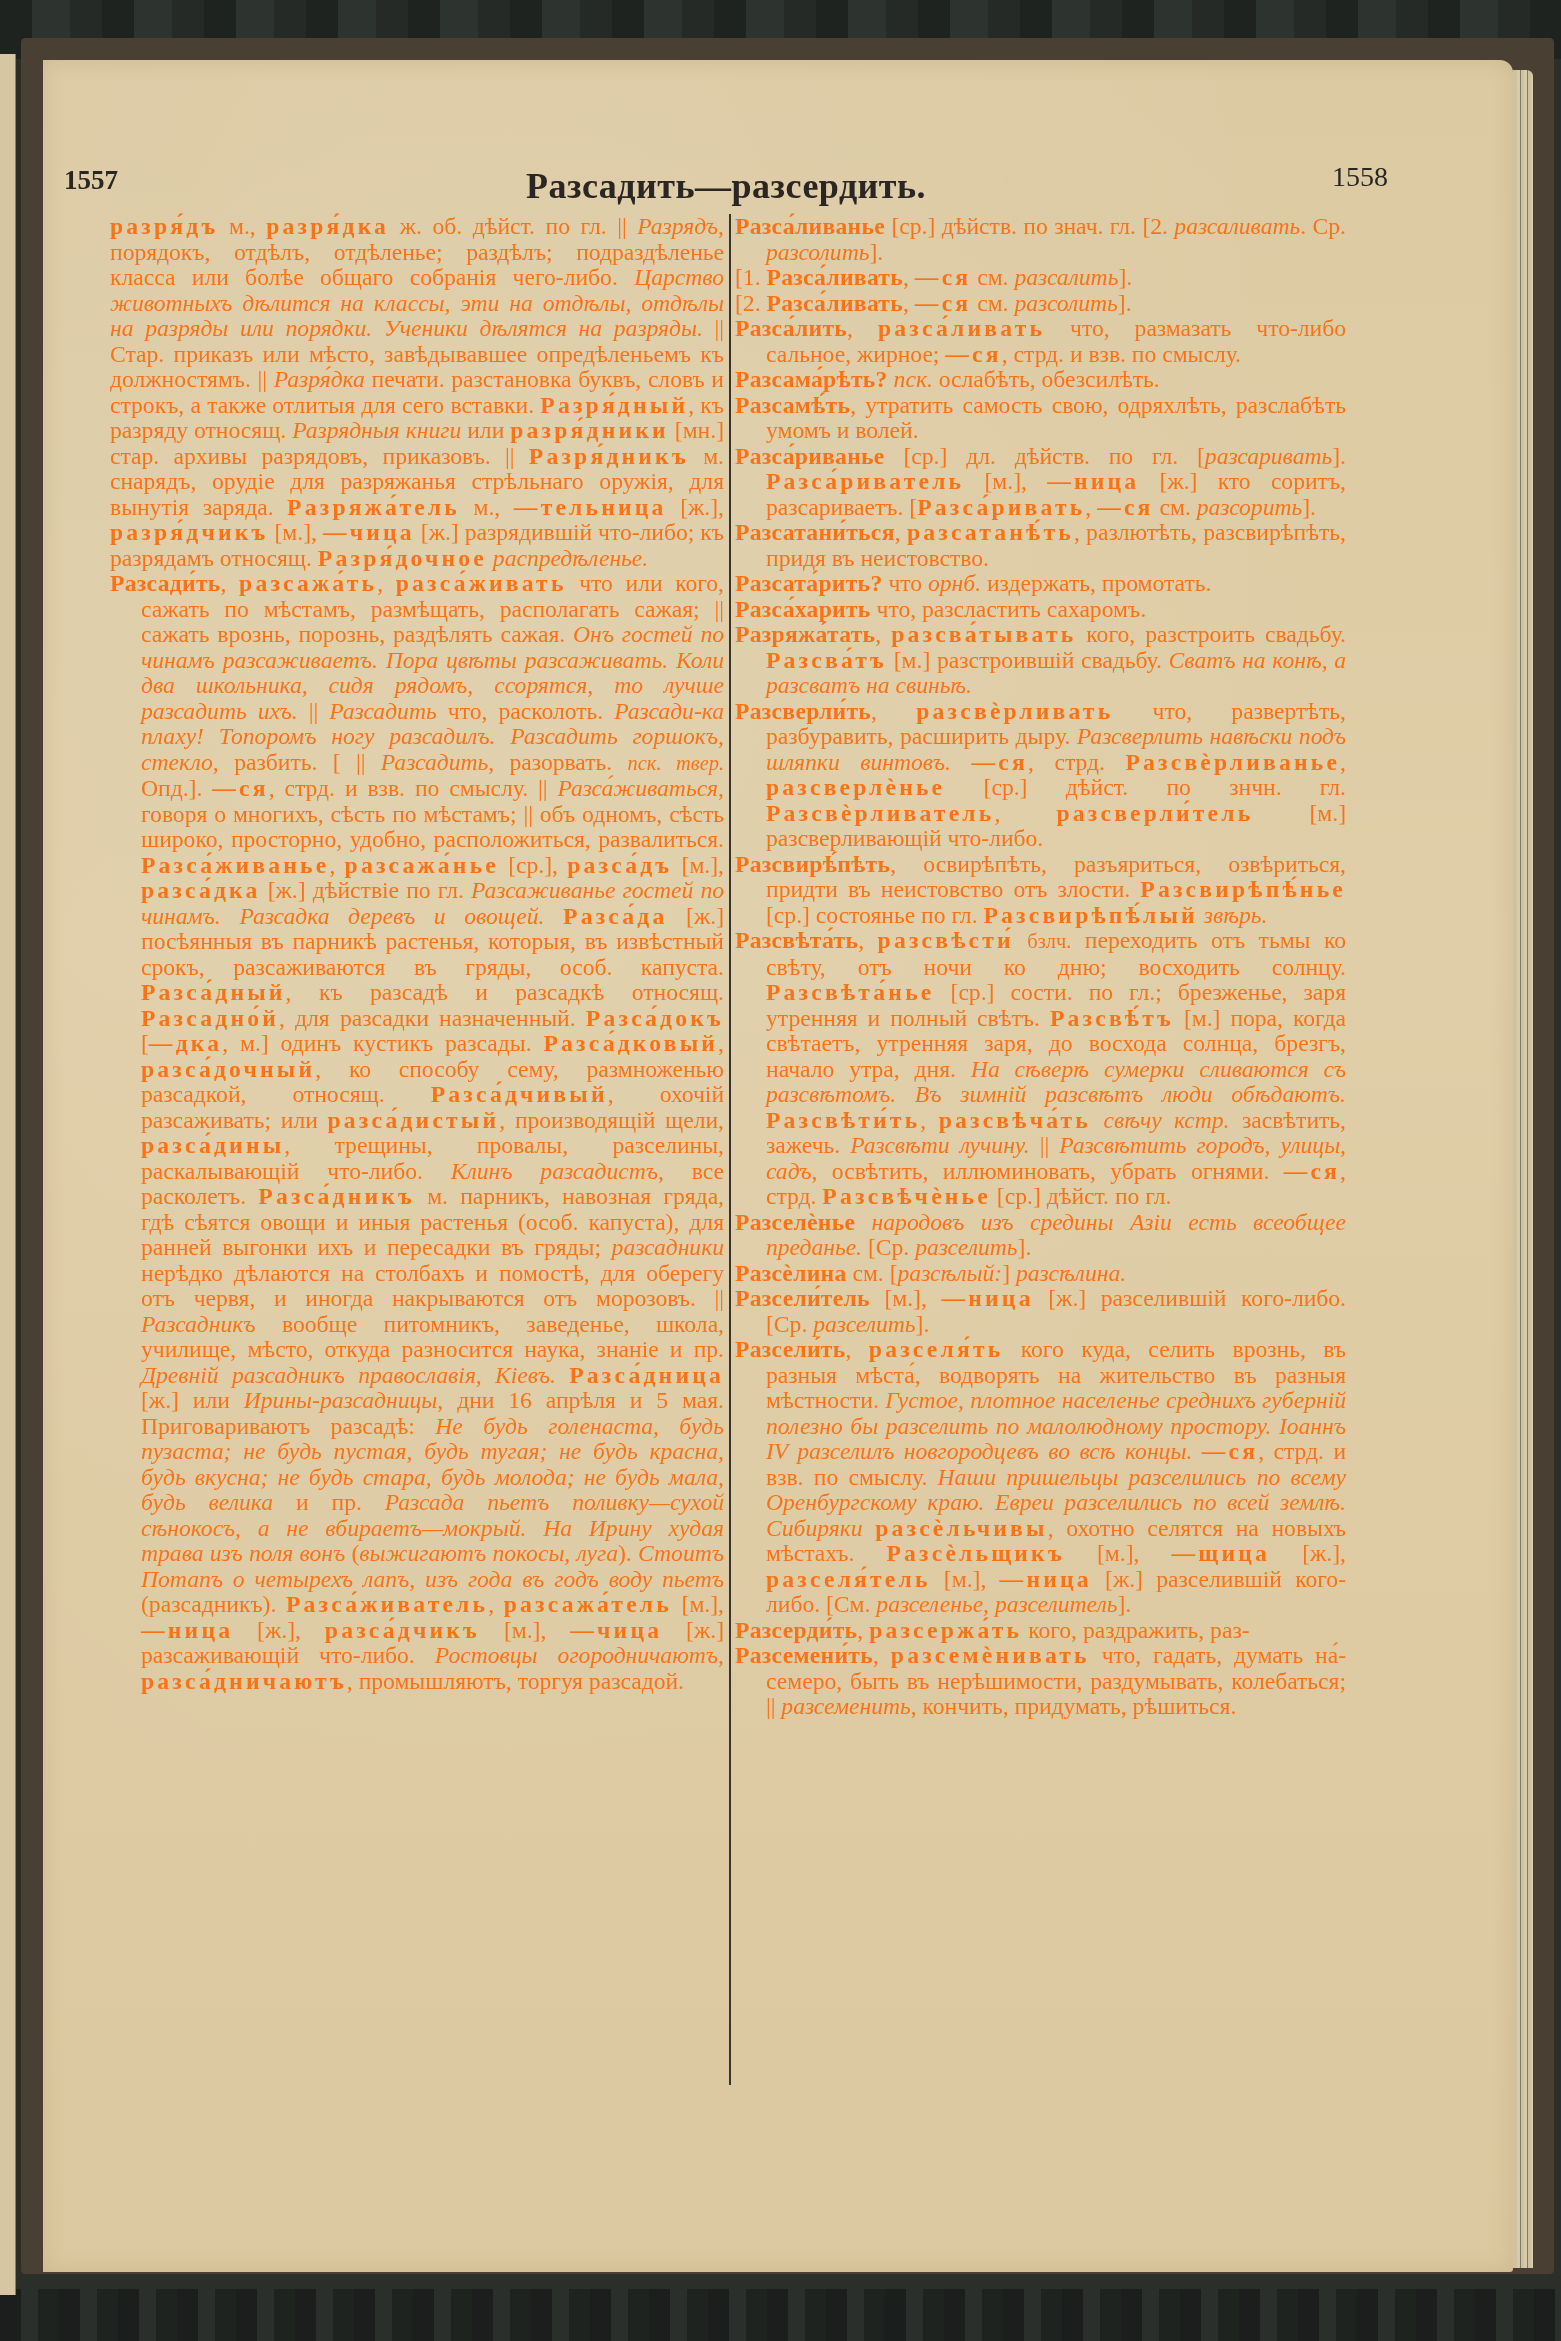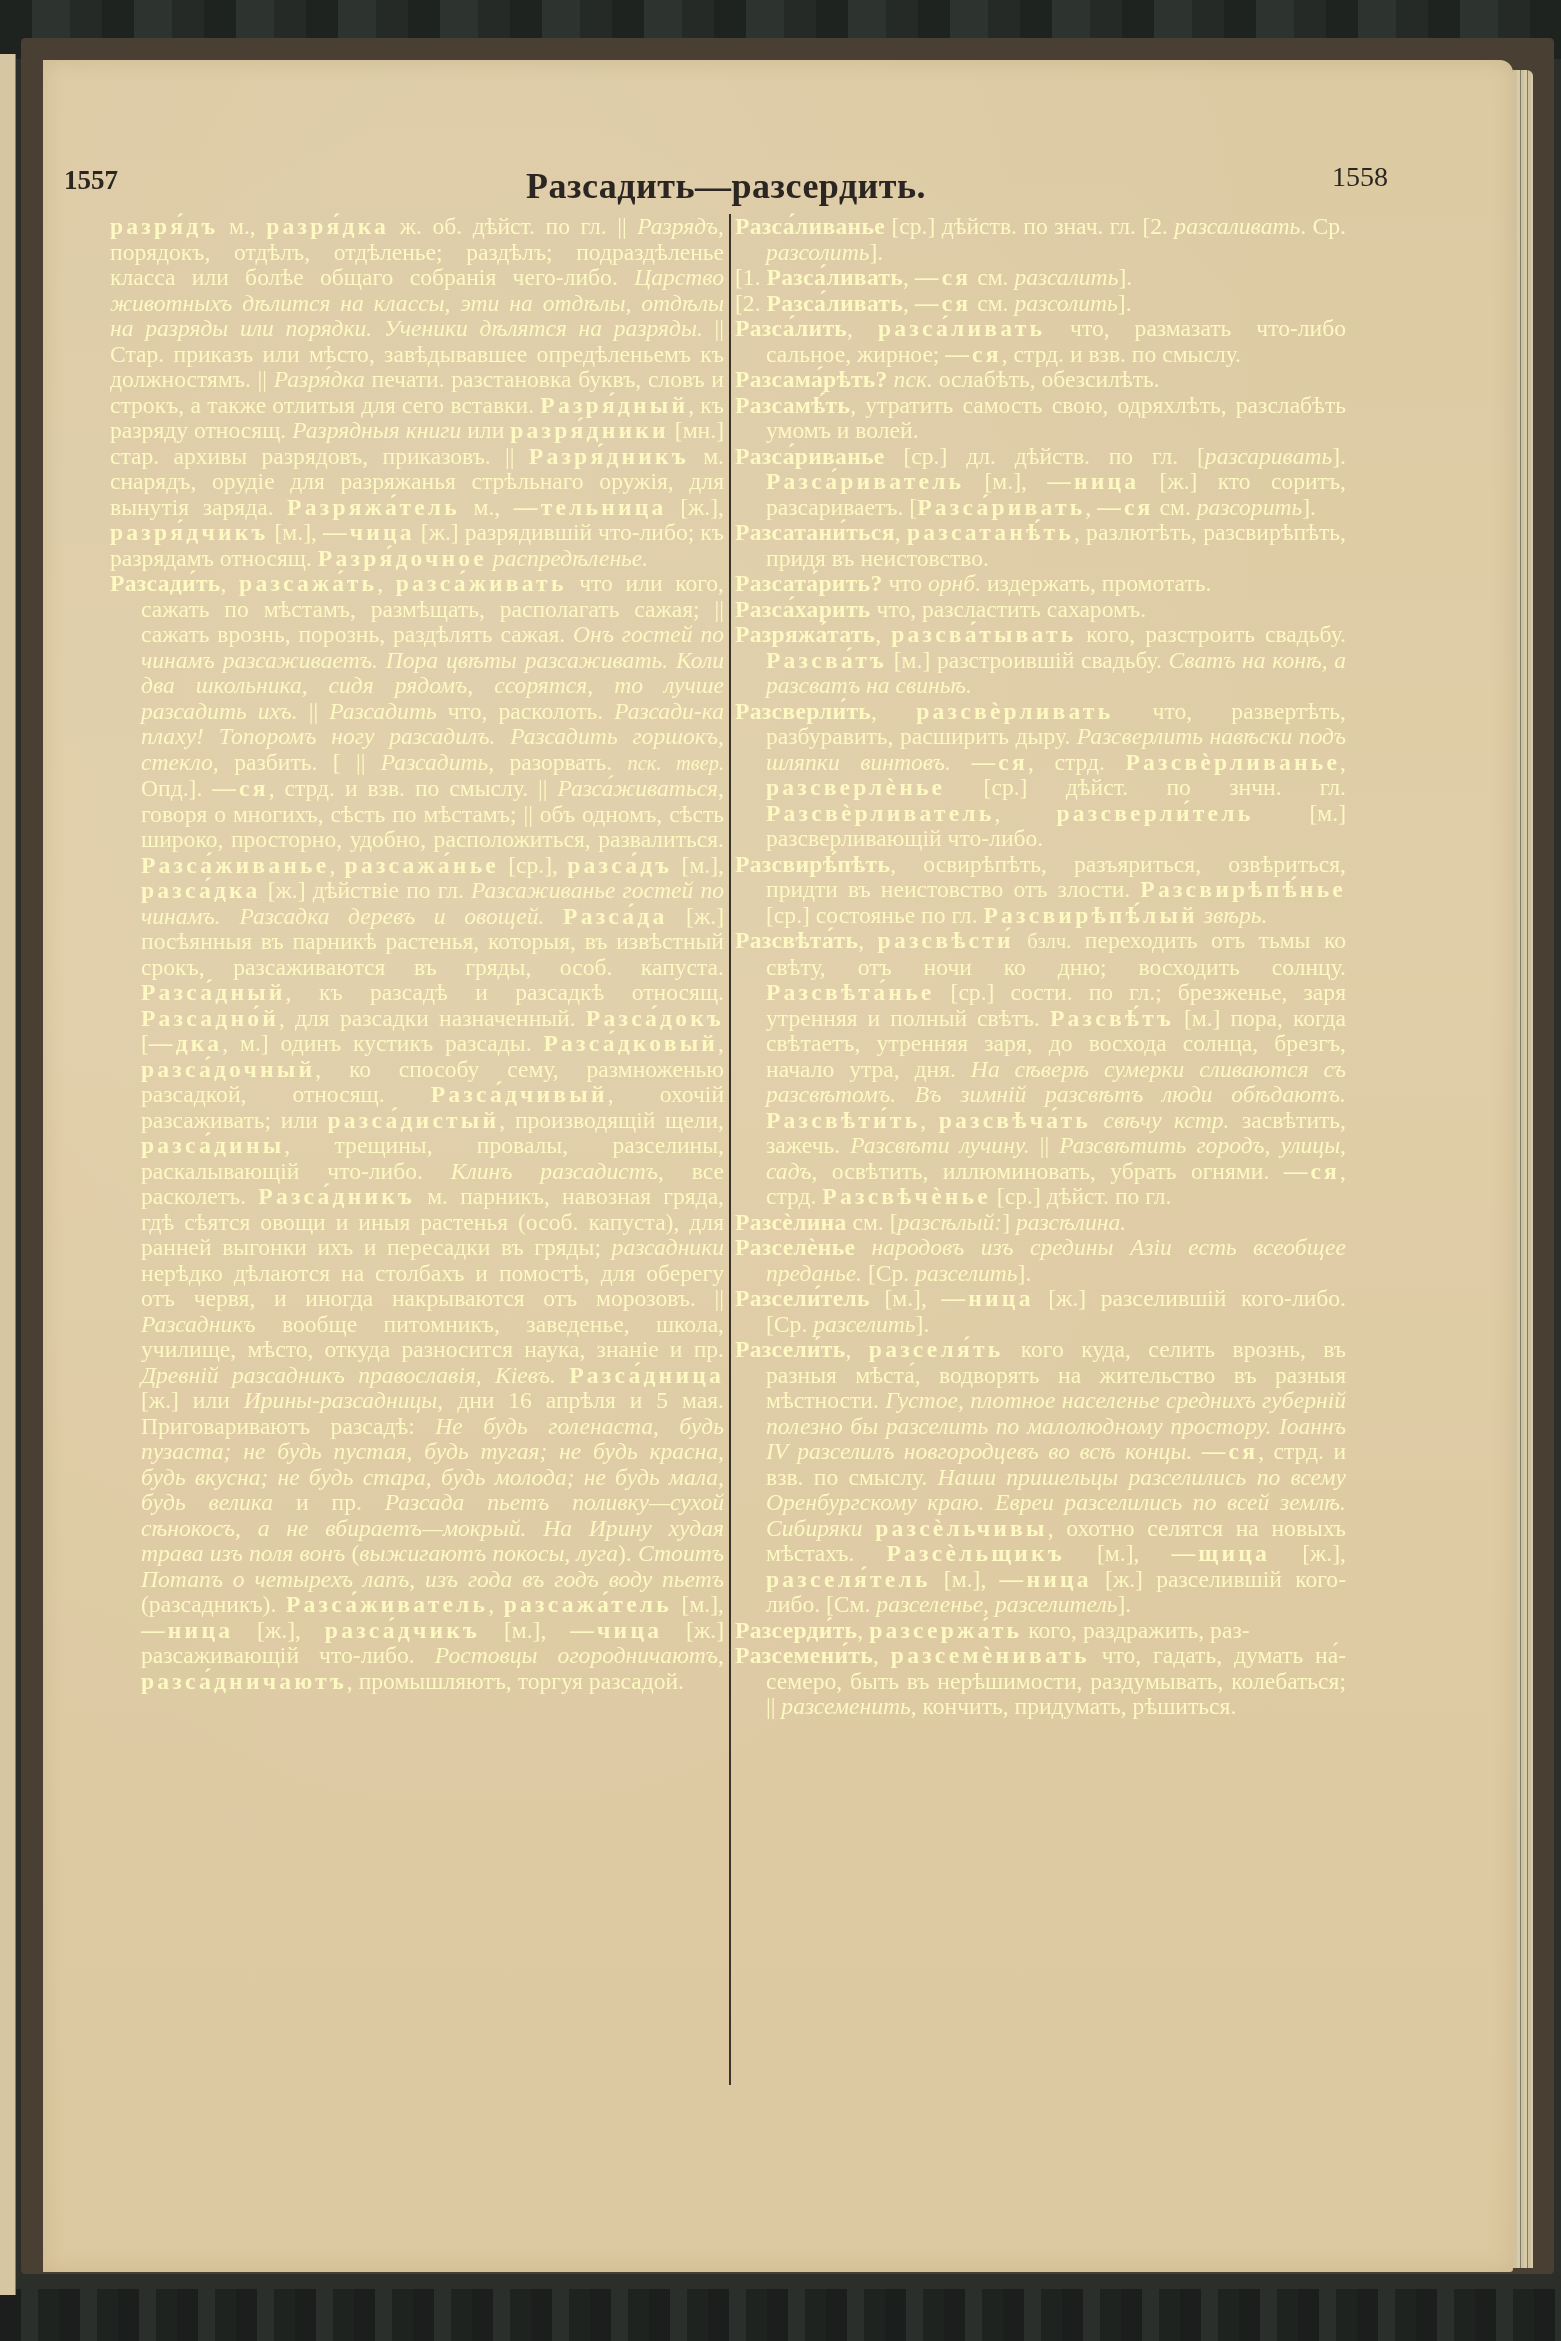--- a/index.html
+++ b/index.html
@@ -41,21 +41,21 @@
     position:absolute; left:64px; top:161px; width:1324px; height:43px;
     color:#2b2622;
   }
   .pn-left { position:absolute; left:0; top:4.3px; font-size:27px;font-weight:bold; }
   .pn-right { position:absolute; right:0; top:0; font-size:28px; }
   .running-title {
     position:absolute; left:0; right:0; top:4.3px; text-align:center;
     font-size:36px; font-weight:bold; letter-spacing:0.5px;
   }
   .col {
-    position:absolute; top:214px; color:#fef9c3;
+    position:absolute; top:214px; color:#f97316;
     font-size:23.6px; line-height:25.5px;
     text-align:justify;
   }
   .col-left { left:110px; width:614px; }
   .col-right { left:735px; width:611px; }
   .rule {
     position:absolute; left:729px; top:214px; width:1.6px; height:1871px;
     background:#3b342c;
   }
   .entry { text-indent:-31px; padding-left:31px; margin:0; }
@@ -95,20 +95,20 @@
     <p class="entry"><span class="hw">Разсама́рѣть?</span><span> </span><span class="it">пск.</span><span> ослабѣть, обезсилѣть.</span></p>
     <p class="entry"><span class="hw">Разсамѣ́ть</span><span>, утратить самость свою, одряхлѣть, разслабѣть умомъ и волей.</span></p>
     <p class="entry"><span class="hw">Разса́риванье</span><span> [ср.] дл. дѣйств. по гл. [</span><span class="it">разсаривать</span><span>]. </span><span class="sp">Разса́риватель</span><span> [м.], </span><span class="sp">—ница</span><span> [ж.] кто соритъ, разсариваетъ. [</span><span class="sp">Разса́ривать</span><span>, </span><span class="sp">—ся</span><span> см. </span><span class="it">разсорить</span><span>].</span></p>
     <p class="entry"><span class="hw">Разсатани́ться</span><span>, </span><span class="sp">разсатанѣ́ть</span><span>, разлютѣть, разсвирѣпѣть, придя въ неистовство.</span></p>
     <p class="entry"><span class="hw">Разсата́рить?</span><span> что </span><span class="it">орнб.</span><span> издержать, промотать.</span></p>
     <p class="entry"><span class="hw">Разса́харить</span><span> что, разсластить сахаромъ.</span></p>
     <p class="entry"><span class="hw">Разряжа́тать</span><span>, </span><span class="sp">разсва́тывать</span><span> кого, разстроить свадьбу. </span><span class="sp">Разсва́тъ</span><span> [м.] разстроившій свадьбу. </span><span class="it">Сватъ на конѣ, а разсватъ на свиньѣ.</span></p>
     <p class="entry"><span class="hw">Разсверли́ть</span><span>, </span><span class="sp">разсвѐрливать</span><span> что, развертѣть, разбуравить, расширить дыру. </span><span class="it">Разсверлить навѣски подъ шляпки винтовъ.</span><span> </span><span class="sp">—ся</span><span>, стрд. </span><span class="sp">Разсвѐрливанье</span><span>, </span><span class="sp">разсверлѐнье</span><span> [ср.] дѣйст. по знчн. гл. </span><span class="sp">Разсвѐрливатель</span><span>, </span><span class="sp">разсверли́тель</span><span> [м.] разсверливающій что-либо.</span></p>
     <p class="entry"><span class="hw">Разсвирѣ́пѣть</span><span>, освирѣпѣть, разъяриться, озвѣриться, придти въ неистовство отъ злости. </span><span class="sp">Разсвирѣпѣ́нье</span><span> [ср.] состоянье по гл. </span><span class="sp">Разсвирѣпѣ́лый</span><span> </span><span class="it">звѣрь.</span></p>
     <p class="entry"><span class="hw">Разсвѣта́ть</span><span>, </span><span class="sp">разсвѣсти́</span><span> </span><span class="sm">бзлч.</span><span> переходить отъ тьмы ко свѣту, отъ ночи ко дню; восходить солнцу. </span><span class="sp">Разсвѣта́нье</span><span> [ср.] сости. по гл.; брезженье, заря утренняя и полный свѣтъ. </span><span class="sp">Разсвѣ́тъ</span><span> [м.] пора, когда свѣтаетъ, утренняя заря, до восхода солнца, брезгъ, начало утра, дня. </span><span class="it">На сѣверѣ сумерки сливаются съ разсвѣтомъ. Въ зимній разсвѣтъ люди обѣдаютъ.</span><span> </span><span class="sp">Разсвѣти́ть</span><span>, </span><span class="sp">разсвѣча́ть</span><span> </span><span class="it">свѣчу</span><span> </span><span class="it">кстр.</span><span> засвѣтить, зажечь. </span><span class="it">Разсвѣти лучину.</span><span> || </span><span class="it">Разсвѣтить городъ, улицы, садъ</span><span>, освѣтить, иллюминовать, убрать огнями. </span><span class="sp">—ся</span><span>, стрд. </span><span class="sp">Разсвѣчѐнье</span><span> [ср.] дѣйст. по гл.</span></p>
+    <p class="entry"><span class="hw">Разселѐнье</span><span> </span><span class="it">народовъ изъ средины Азіи есть всеобщее преданье.</span><span> [Ср. </span><span class="it">разселить</span><span>].</span></p>
     <p class="entry"><span class="hw">Разсѐлина</span><span> см. [</span><span class="it">разсѣлый:</span><span>] </span><span class="it">разсѣлина.</span></p>
-    <p class="entry"><span class="hw">Разселѐнье</span><span> </span><span class="it">народовъ изъ средины Азіи есть всеобщее преданье.</span><span> [Ср. </span><span class="it">разселить</span><span>].</span></p>
     <p class="entry"><span class="hw">Разсели́тель</span><span> [м.], </span><span class="sp">—ница</span><span> [ж.] разселившій кого-либо. [Ср. </span><span class="it">разселить</span><span>].</span></p>
     <p class="entry"><span class="hw">Разсели́ть</span><span>, </span><span class="sp">разселя́ть</span><span> кого куда, селить врознь, въ разныя мѣста́, водворять на жительство въ разныя мѣстности. </span><span class="it">Густое, плотное населенье среднихъ губерній полезно бы разселить по малолюдному простору. Іоаннъ IV разселилъ новгородцевъ во всѣ концы.</span><span> </span><span class="sp">—ся</span><span>, стрд. и взв. по смыслу. </span><span class="it">Наши пришельцы разселились по всему Оренбургскому краю. Евреи разселились по всей землѣ. Сибиряки</span><span> </span><span class="sp">разсѐльчивы</span><span>, охотно селятся на новыхъ мѣстахъ. </span><span class="sp">Разсѐльщикъ</span><span> [м.], </span><span class="sp">—щица</span><span> [ж.], </span><span class="sp">разселя́тель</span><span> [м.], </span><span class="sp">—ница</span><span> [ж.] разселившій кого-либо. [См. </span><span class="it">разселенье, разселитель</span><span>].</span></p>
     <p class="entry"><span class="hw">Разсерди́ть</span><span>, </span><span class="sp">разсержа́ть</span><span> кого, раздражить, раз-</span></p>
     <p class="entry"><span class="hw">Разсемени́ть</span><span>, </span><span class="sp">разсемѐнивать</span><span> что, гадать, думать на́-семеро, быть въ нерѣшимости, раздумывать, колебаться; || </span><span class="it">разсеменить</span><span>, кончить, придумать, рѣшиться.</span></p>
   </div>
 
 
 </body></html>

